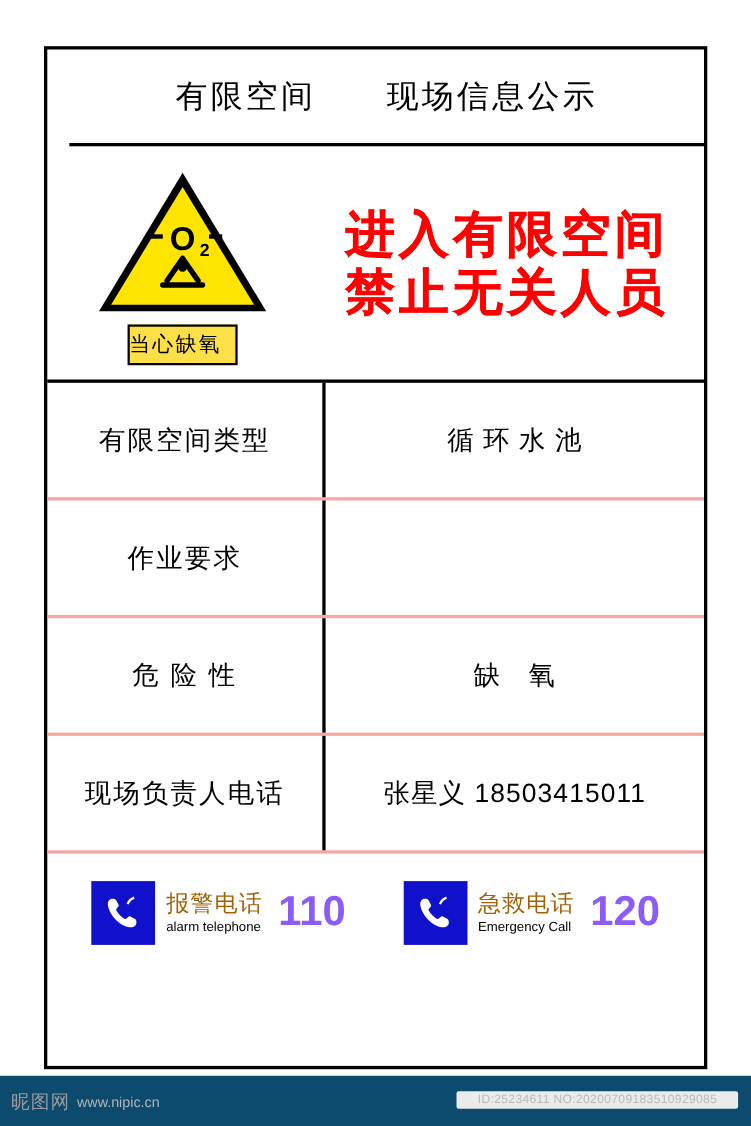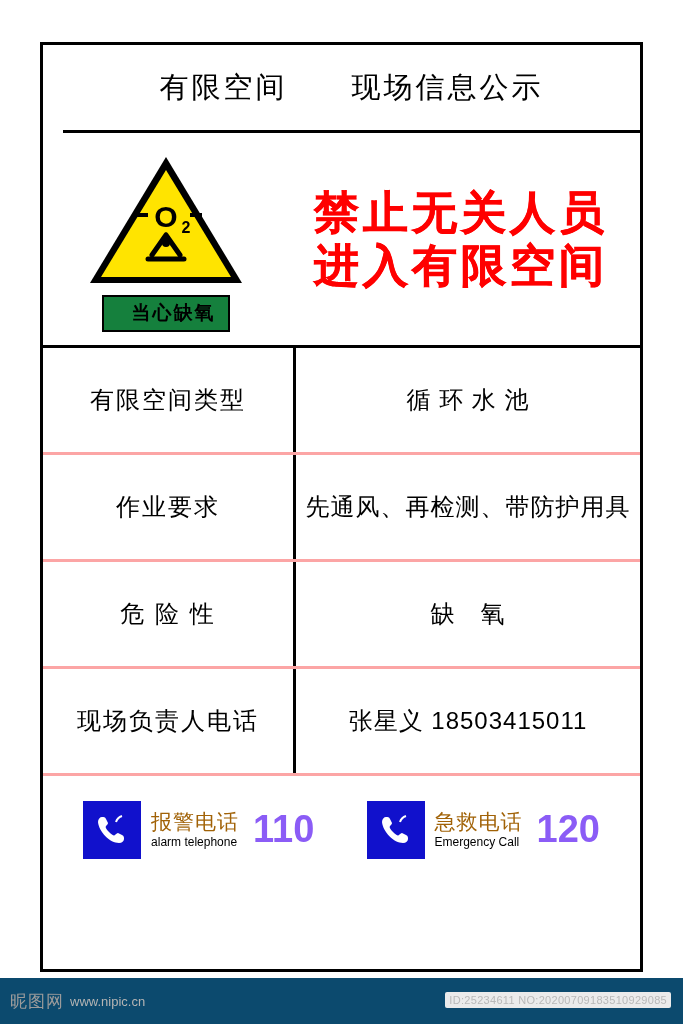--- a/index.html
+++ b/index.html
@@ -61,26 +61,26 @@
   }
   .tri-wrap {
     position: relative;
     width: 160px;
     height: 138px;
   }
   .tri-wrap svg { display: block; }
   .warn-caption {
     margin-top: 6px;
     border: 2px solid #000;
-    padding: 3px 12px 4px 28px;
+    padding: 3px 12px 4px 0;
     font-size: 19px;
-    font-weight: bold;
+    font-weight: normal;
     letter-spacing: 2px;
     color: #000;
-    background: #15803d;
+    background: #fde047;
   }
   .headline {
     flex: 1;
     display: flex;
     flex-direction: column;
     align-items: center;
     justify-content: center;
     padding-right: 6px;
   }
   .headline div {
@@ -186,21 +186,21 @@
     font-size: 13px;
     color: #b4b4b4;
   }
   .wm-id {
     position: absolute;
     right: 12px;
     top: 14px;
     font-size: 11px;
     color: #b9b9b9;
     background: #ebebeb;
-    padding: 2px 4px;
+    padding: 2px 19px;
     border-radius: 2px;
     letter-spacing: 0.3px;
   }
 </style>
 </head>
 <body>
 
 <div id="page">
 
   <div class="sign">
@@ -225,33 +225,32 @@
 
             <path d="M80 84 L66 104 M80 84 L94 104" stroke="#000" stroke-width="5" fill="none" stroke-linecap="round"></path>
             <path d="M62 108 L98 108" stroke="#000" stroke-width="5" stroke-linecap="round"></path>
             <circle cx="80" cy="92" r="4" fill="#000"></circle>
           </svg>
         </div>
         <div class="warn-caption">当心缺氧</div>
       </div>
 
       <div class="headline">
+        <div>进入有限空间</div>
         <div>禁止无关人员</div>
-        <div>进入有限空间</div>
       </div>
 
     </div>
 
     <div class="info-row">
       <div class="info-label">有限空间类型</div>
       <div class="info-value">循 环 水 池</div>
     </div>
     <div class="info-row">
       <div class="info-label">作业要求</div>
-      <div class="info-value">先通风、再检测、带防护用具</div>
     </div>
     <div class="info-row">
       <div class="info-label">危 险 性</div>
       <div class="info-value">缺　氧</div>
     </div>
     <div class="info-row">
       <div class="info-label">现场负责人电话</div>
       <div class="info-value">张星义 18503415011</div>
     </div>
 

